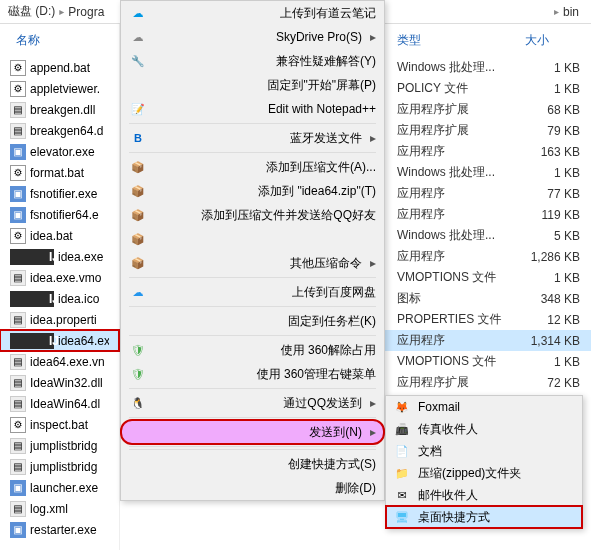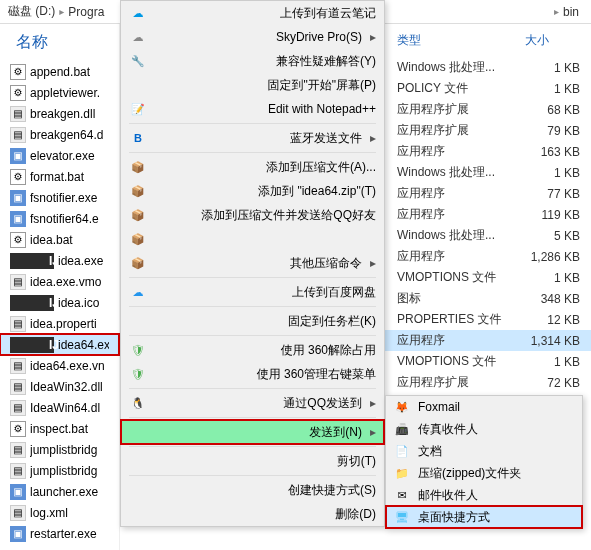--- a/index.html
+++ b/index.html
@@ -1,33 +1,33 @@
 <!DOCTYPE html>
 <html><head>
 <meta charset="utf-8">
 <style>
 * { margin: 0; padding: 0; box-sizing: border-box; font-family: "Microsoft YaHei", Arial, sans-serif; font-size: 12px; }
 body { background: #fff; width: 591px; height: 550px; overflow: hidden; position: relative; }
 .breadcrumb { height: 24px; border-bottom: 1px solid #ddd; display: flex; align-items: center; padding: 0 8px; color: #333; }
 .breadcrumb span { margin-right: 4px; }
 .main { display: flex; height: 526px; }
 .left-col { width: 120px; border-right: 1px solid #eee; }
-.col-header { padding: 8px 16px; color: #1a5fb4; font-size: 16px; font-family: Liberation Mono, monospace; }
+.col-header { padding: 8px 16px; color: #1a5fb4; font-size: 12px; font-family: Liberation Mono, monospace; }
 .file-list { }
 .file-row { display: flex; align-items: center; padding: 3px 10px; gap: 4px; height: 21px; }
 .file-row.sel { background: #cce8ff; outline: 2px solid #c00; outline-offset: -1px; }
 .ficon { width: 16px; height: 16px; display: inline-flex; align-items: center; justify-content: center; font-size: 10px; flex-shrink: 0; }
 .ficon.bat { background: #fff; border: 1px solid #999; }
 .ficon.exe { background: #5b8fd6; color: #fff; }
 .ficon.dll { background: #eee; border: 1px solid #ccc; }
 .ficon.ij { background: #2d2d2d; color: #fff; font-size: 12px; font-weight: bold; padding-left: 44px; }
 .fname { white-space: nowrap; overflow: hidden; }
 .ctx-menu { position: absolute; left: 120px; top: 0; width: 265px; background: #f0f0f0; border: 1px solid #ccc; box-shadow: 2px 2px 6px rgba(0,0,0,.2); z-index: 10; }
 .menu-item { display: flex; align-items: center; padding: 4px 8px; gap: 8px; height: 24px; }
-.menu-item.hl { background: #86efac; outline: 2px solid #c00; outline-offset: -1px; }
+.menu-item.hl { background: #f0abfc; outline: 2px solid #c00; outline-offset: -1px; border-radius: 11px; }
 .menu-item .micon { width: 18px; height: 18px; display: inline-flex; align-items: center; justify-content: center; font-size: 11px; }
 .menu-item .mlabel { flex: 1; text-align: right; }
 .menu-item .arrow { color: #555; }
 .menu-sep { height: 1px; background: #ddd; margin: 2px 8px; }
 .right-col { position: absolute; left: 385px; top: 24px; width: 206px; background: #fff; }
 .right-headers { display: flex; padding: 8px 0 8px 12px; color: #1a5fb4; }
 .right-headers .h1 { width: 128px; }
 .detail-row { display: flex; padding: 1px 0 1px 12px; height: 21px; align-items: center; }
 .detail-row.sel { background: #cce8ff; }
 .detail-row .type { width: 128px; color: #333; }
@@ -224,24 +224,20 @@
       <span class="mlabel">通过QQ发送到</span>
       <span class="arrow">▸</span>
     </div>
     <div class="menu-sep"></div>
     <div class="menu-item hl">
       <span class="micon"></span>
       <span class="mlabel">发送到(N)</span>
       <span class="arrow">▸</span>
     </div>
     <div class="menu-sep"></div>
-    <div class="menu-item">
-      <span class="micon"></span>
-      <span class="mlabel">剪切(T)</span>
-    </div>
     <div class="menu-sep"></div>
     <div class="menu-item">
       <span class="micon"></span>
       <span class="mlabel">创建快捷方式(S)</span>
     </div>
     <div class="menu-item">
       <span class="micon"></span>
       <span class="mlabel">删除(D)</span>
     </div>
   </div>

